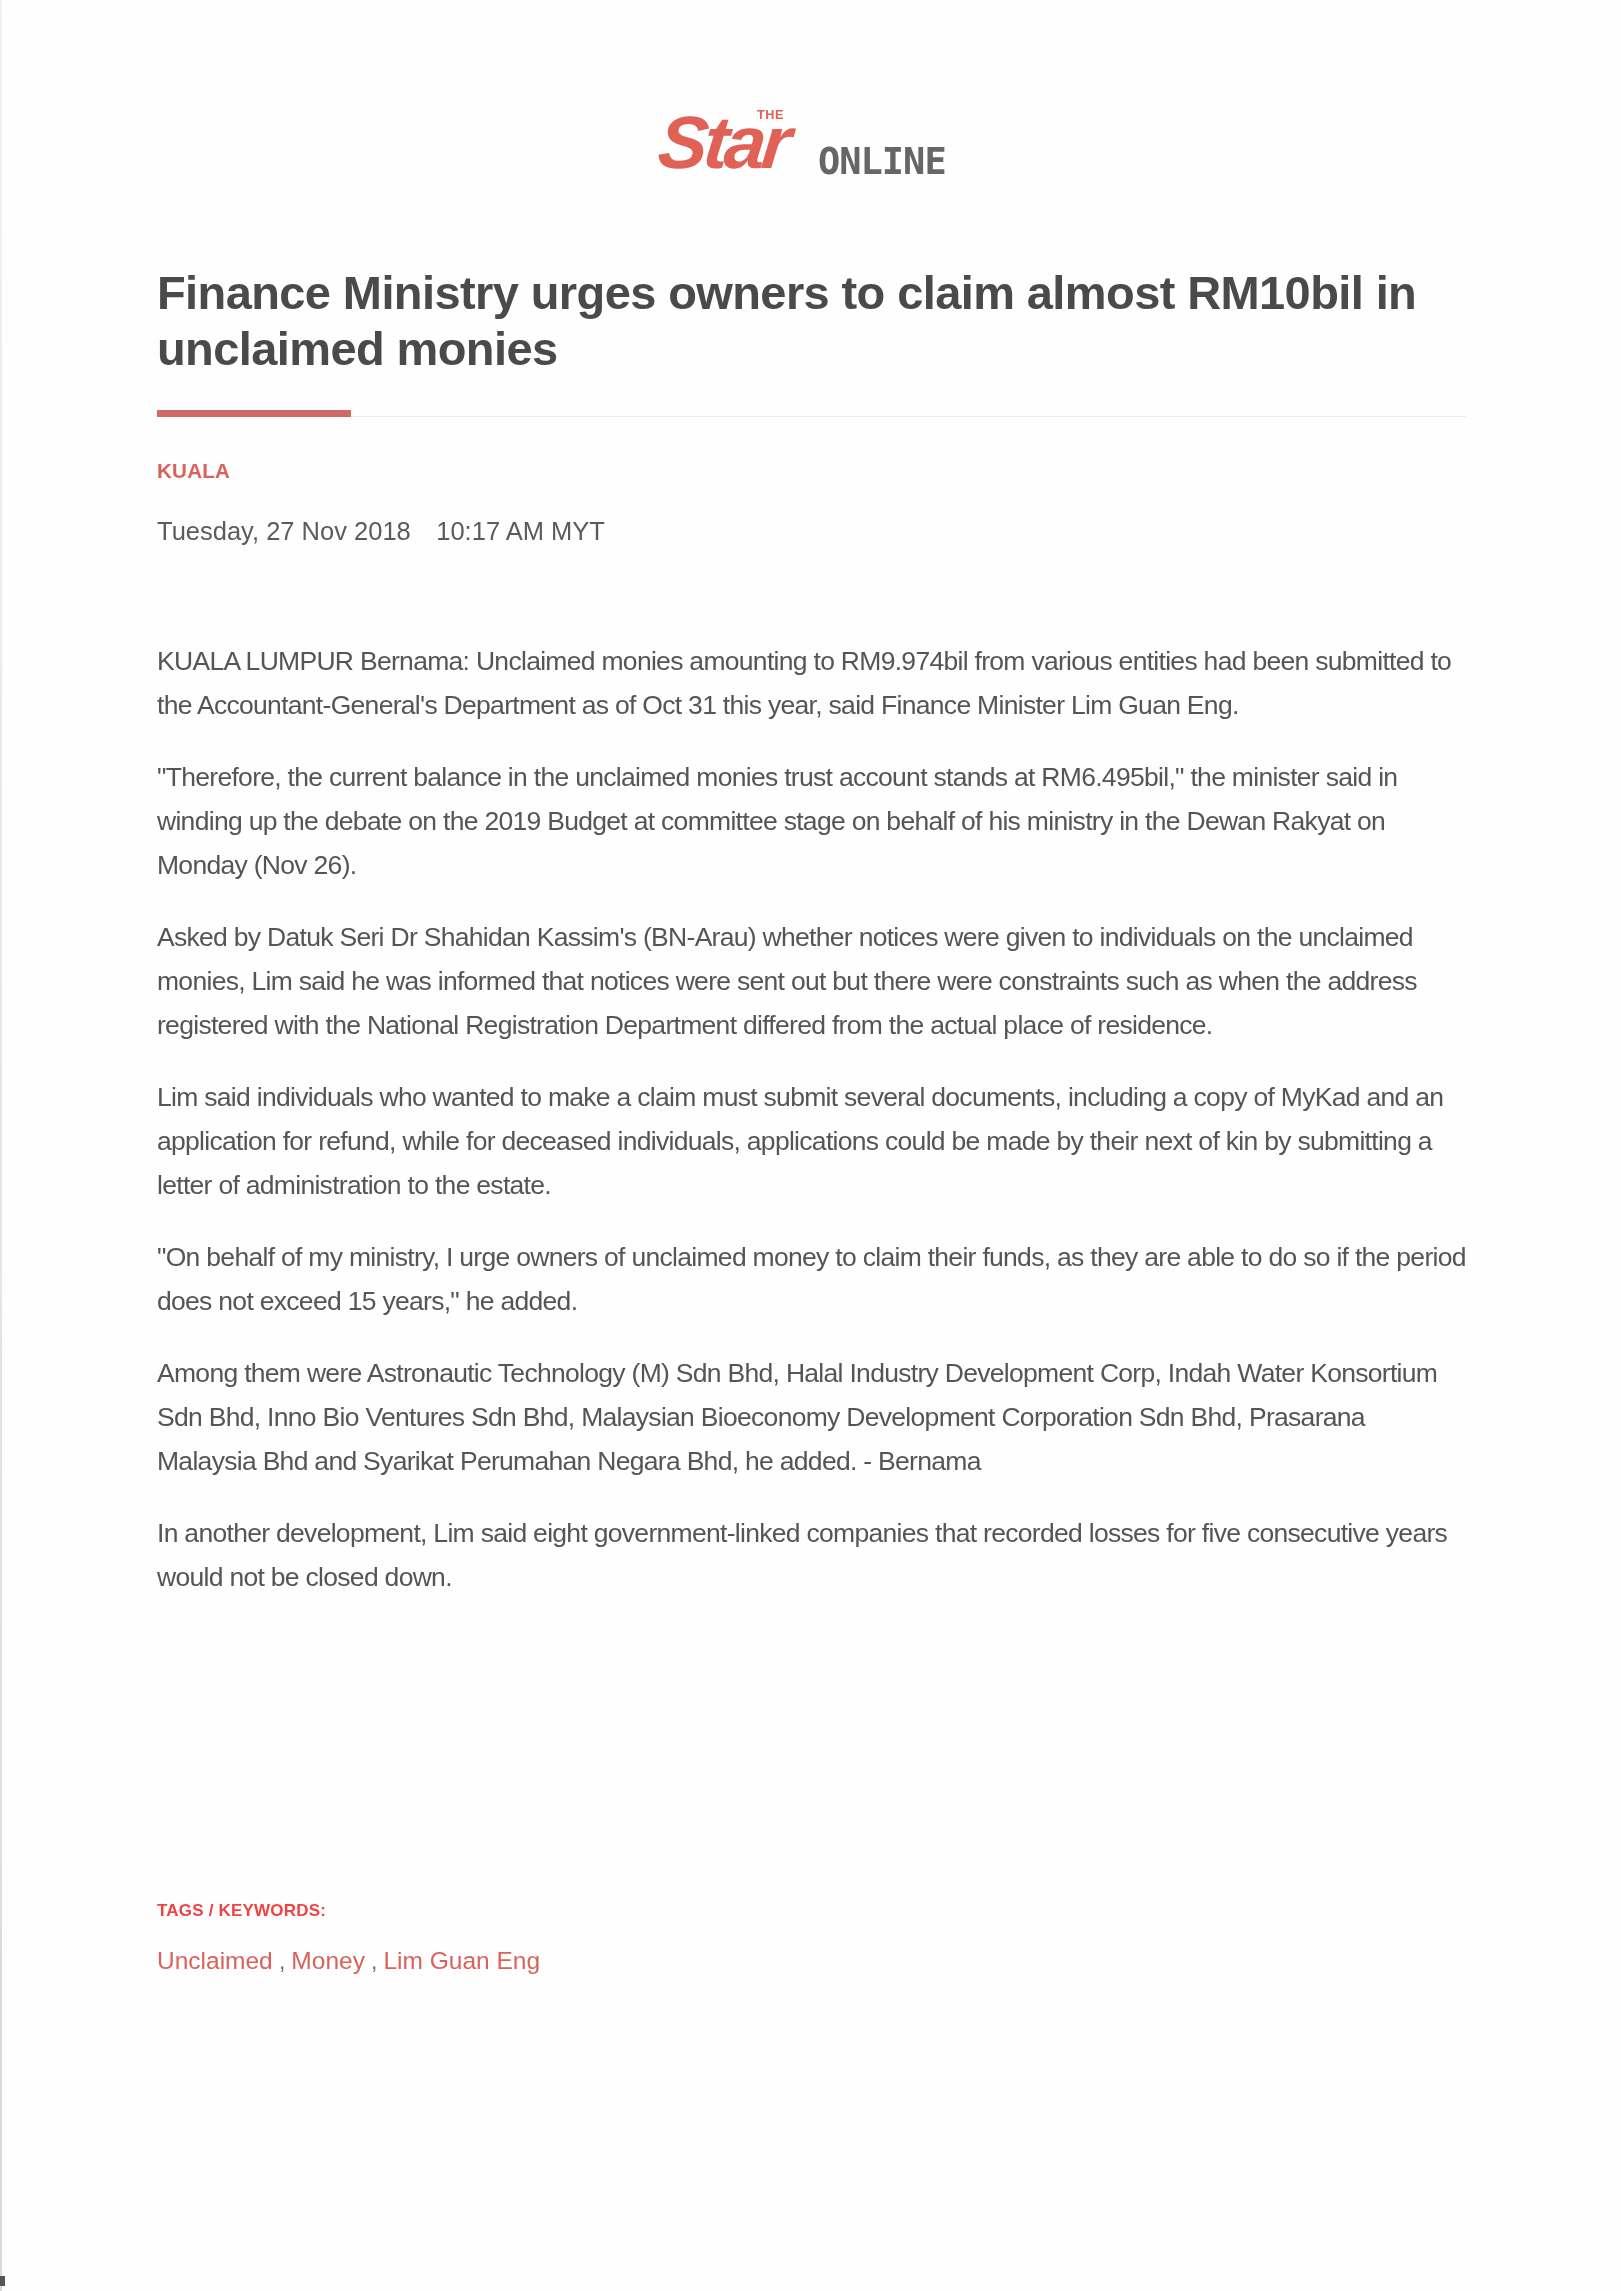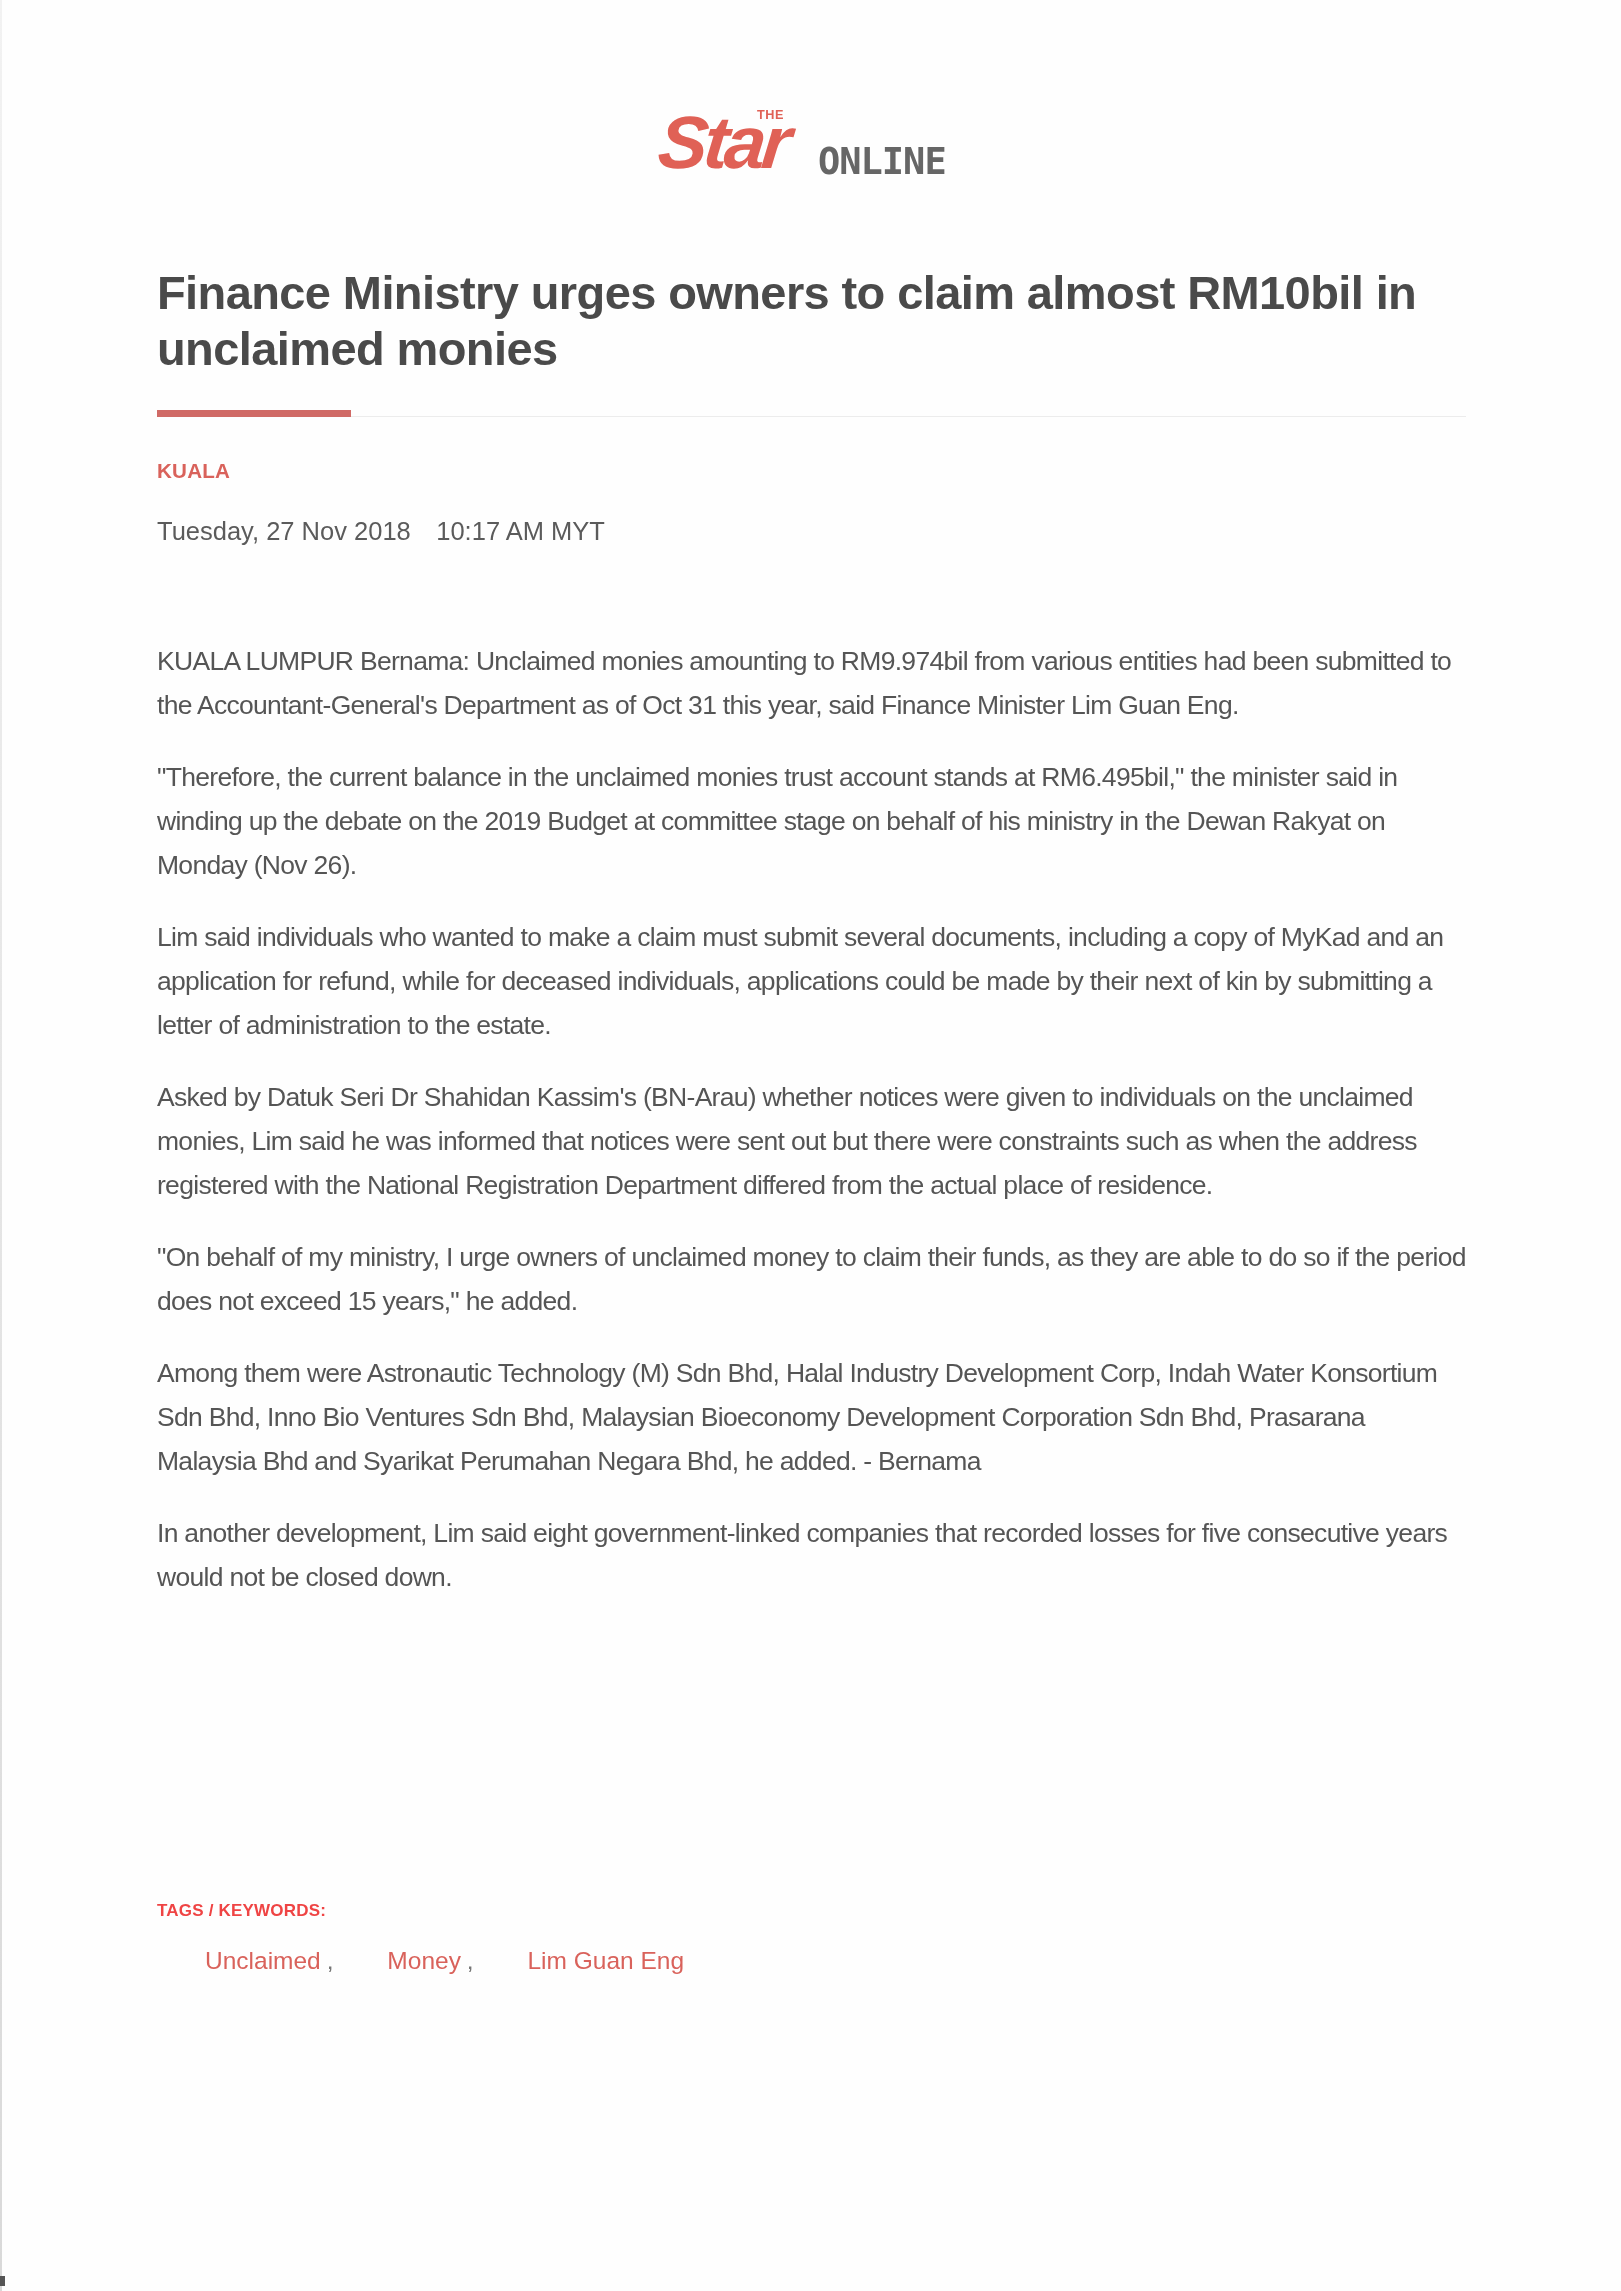--- a/index.html
+++ b/index.html
@@ -150,21 +150,20 @@
     position: absolute;
     left: 157px;
     top: 1947px;
     font-family: "Liberation Sans", sans-serif;
     font-size: 24.5px;
     white-space: nowrap;
   }
   .tag-link {
     color: #d9625b;
     text-decoration: none;
-    margin-left: 48px;
   }
   .tag-sep {
     color: #777;
     margin: 0 5.9px 0 5.9px;
   }
 </style>
 </head>
 <body>
 
 <div class="page-edge"></div>
@@ -185,22 +184,22 @@
 
   <a class="section-label">KUALA</a>
 
   <div class="dateline">
     <span>Tuesday, 27 Nov 2018</span><span class="time">10:17 AM MYT</span>
   </div>
 
   <div class="article-body">
     <p>KUALA LUMPUR Bernama: Unclaimed monies amounting to RM9.974bil from various entities had been submitted to the Accountant-General's Department as of Oct 31 this year, said Finance Minister Lim Guan Eng.</p>
     <p>"Therefore, the current balance in the unclaimed monies trust account stands at RM6.495bil," the minister said in winding up the debate on the 2019 Budget at committee stage on behalf of his ministry in the Dewan Rakyat on Monday (Nov 26).</p>
+    <p>Asked by Datuk Seri Dr Shahidan Kassim's (BN-Arau) whether notices were given to individuals on the unclaimed monies, Lim said he was informed that notices were sent out but there were constraints such as when the address registered with the National Registration Department differed from the actual place of residence.</p>
     <p>Lim said individuals who wanted to make a claim must submit several documents, including a copy of MyKad and an application for refund, while for deceased individuals, applications could be made by their next of kin by submitting a letter of administration to the estate.</p>
-    <p>Asked by Datuk Seri Dr Shahidan Kassim's (BN-Arau) whether notices were given to individuals on the unclaimed monies, Lim said he was informed that notices were sent out but there were constraints such as when the address registered with the National Registration Department differed from the actual place of residence.</p>
     <p>"On behalf of my ministry, I urge owners of unclaimed money to claim their funds, as they are able to do so if the period does not exceed 15 years," he added.</p>
     <p>Among them were Astronautic Technology (M) Sdn Bhd, Halal Industry Development Corp, Indah Water Konsortium Sdn Bhd, Inno Bio Ventures Sdn Bhd, Malaysian Bioeconomy Development Corporation Sdn Bhd, Prasarana Malaysia Bhd and Syarikat Perumahan Negara Bhd, he added. - Bernama</p>
     <p>In another development, Lim said eight government-linked companies that recorded losses for five consecutive years would not be closed down.</p>
   </div>
 
   <div class="tags-label">TAGS / KEYWORDS:</div>
   <div class="tags-list">
     <a class="tag-link">Unclaimed</a><span class="tag-sep">,</span><a class="tag-link">Money</a><span class="tag-sep">,</span><a class="tag-link">Lim Guan Eng</a>
   </div>
 </main>

